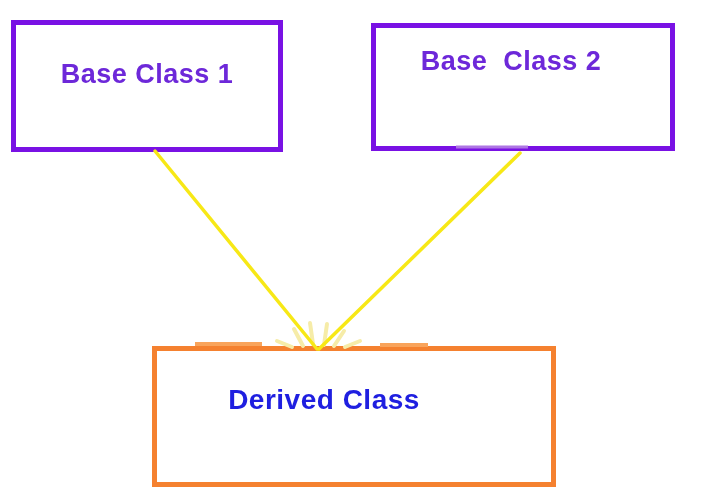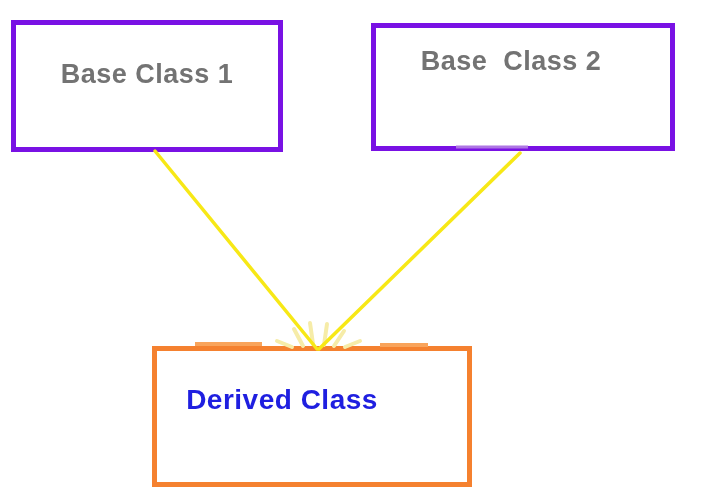--- a/index.html
+++ b/index.html
@@ -23,30 +23,30 @@
 
   .box-label {
     display: block;
     width: 100%;
     text-align: center;
     font-weight: bold;
     white-space: pre;          
     position: relative;
     letter-spacing: 0.5px;
   }
-  .orange-text { color: #737373; }
+  .orange-text { color: #6d28d9; }
   .blue-text  { color: #1f1fe0; }
 
   #base-class-1 { left: 11px;  top: 20px;  width: 272px; height: 132px; }
   #base-class-1 .box-label { margin-top: 34px; font-size: 27px; }
 
   #base-class-2 { left: 371px; top: 23px;  width: 304px; height: 128px; }
   #base-class-2 .box-label { margin-top: 18px; font-size: 27px; left: -12px; }
 
-  #derived-class { left: 152px; top: 346px; width: 320px; height: 141px; }
+  #derived-class { left: 152px; top: 346px; width: 404px; height: 141px; }
   #derived-class .box-label { margin-top: 33px; font-size: 28px; left: -30px; }
 
   .overlay {
     position: absolute;
     left: 0; top: 0;
     width: 701px;
     height: 499px;
     pointer-events: none;
   }
 </style>

